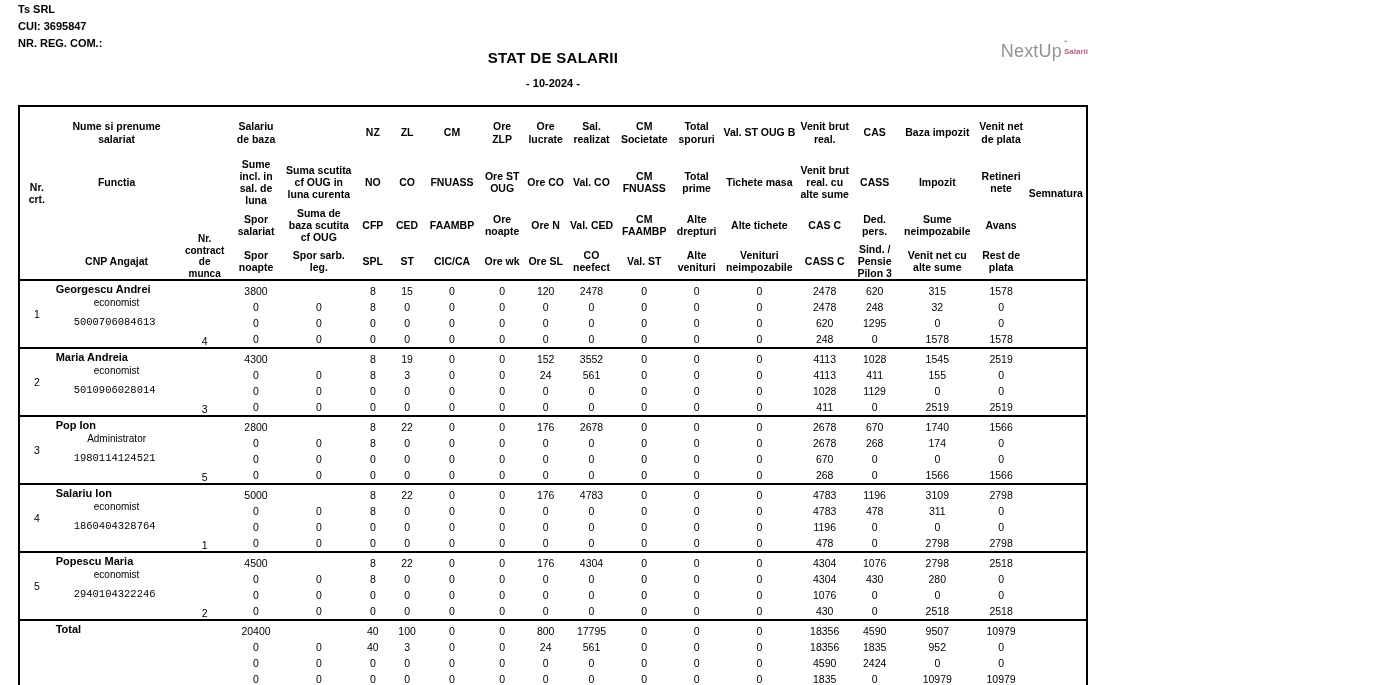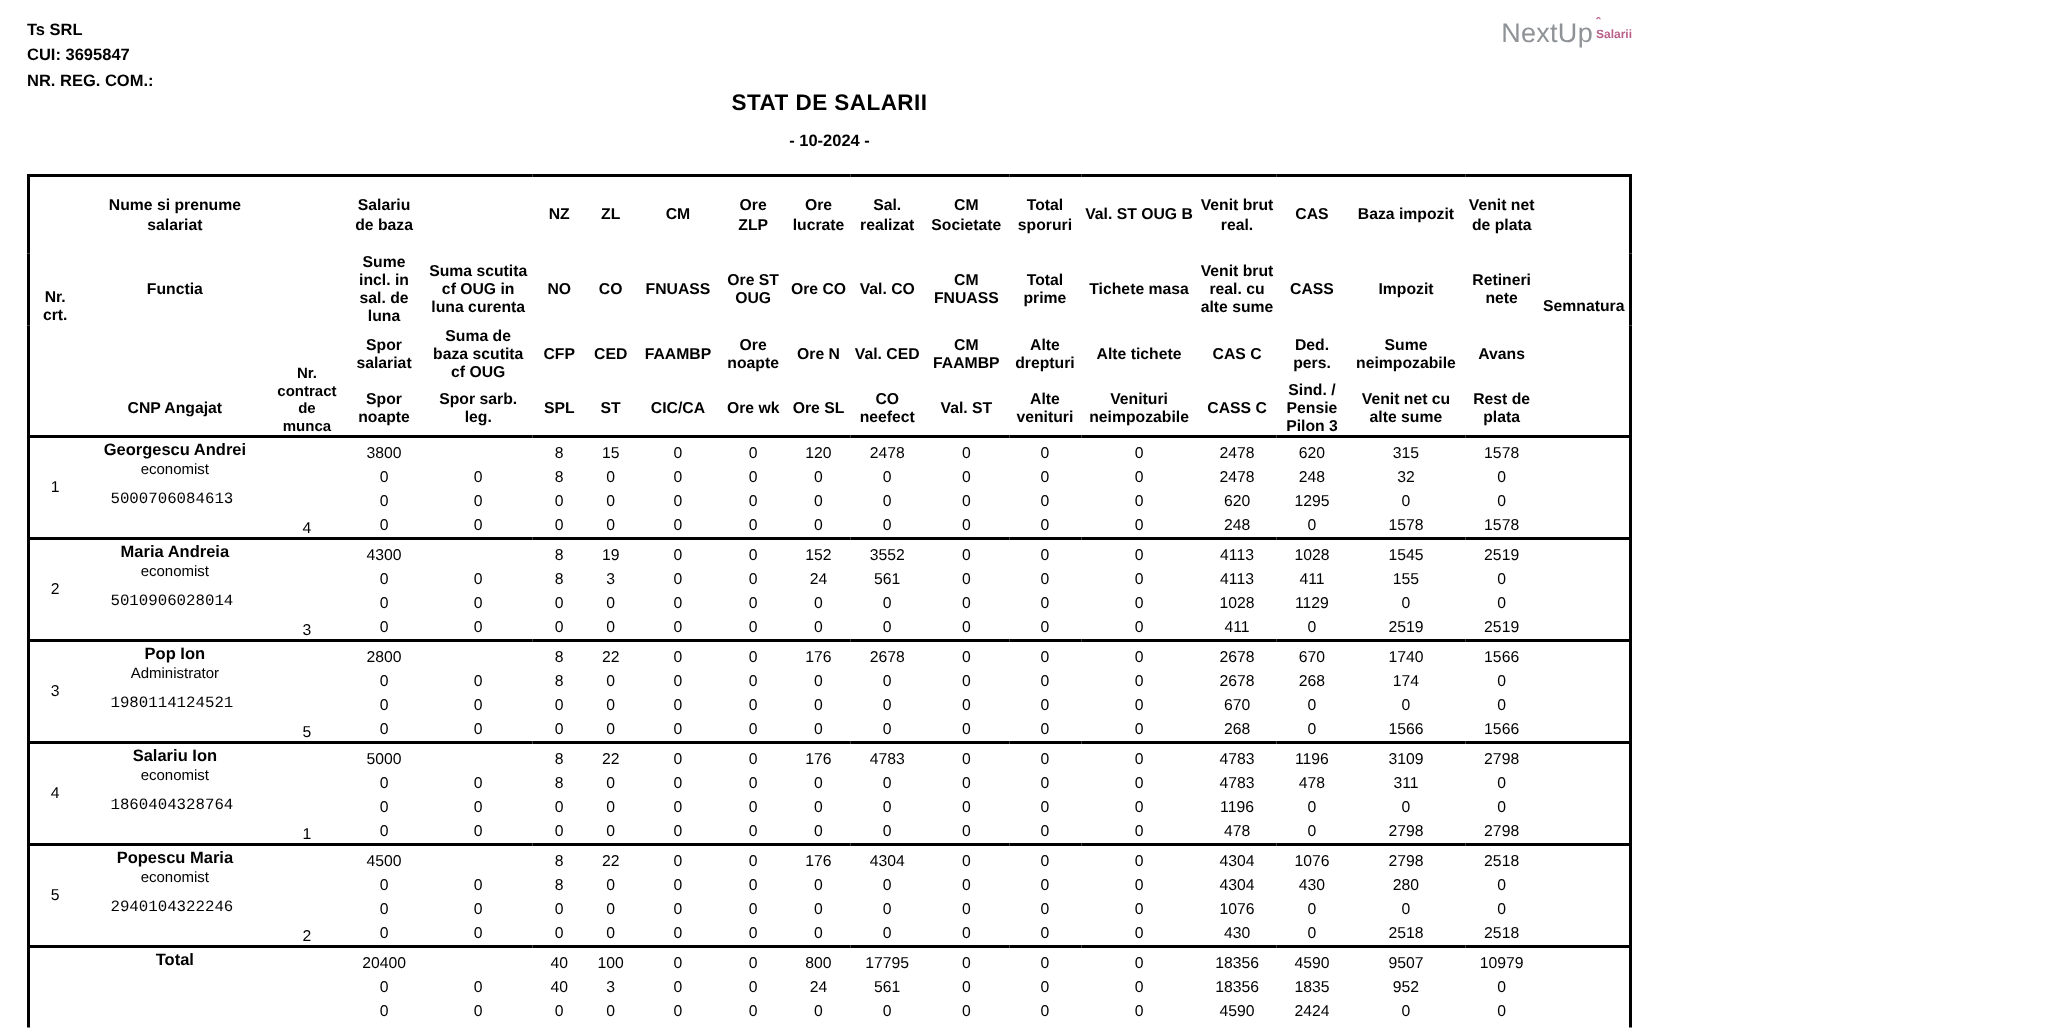--- a/index.html
+++ b/index.html
@@ -1,42 +1,42 @@
 <!DOCTYPE html>
 <html><head>
 <meta charset="utf-8">
 <style>
   html,body{margin:0;padding:0;background:#fff;color:#000;
     font-family:"Liberation Sans","DejaVu Sans",sans-serif;}
-  .page{width:1102px;height:685px;box-sizing:border-box;padding:12px 14px 0 18px;overflow:hidden;}
+  .page{width:1102px;height:685px;box-sizing:border-box;padding:1px 14px 0 18px;overflow:hidden;}
   .top{display:flex;align-items:flex-start;}
   .company{width:330px;font-weight:bold;font-size:11px;line-height:1.55;}
   .titlebox{flex:1;text-align:center;margin-top:48px;}
   .title{font-weight:bold;font-size:15px;letter-spacing:.3px;}
   .period{font-weight:bold;font-size:11px;margin-top:11px;}
-  .logo{width:330px;text-align:right;white-space:nowrap;}
+  .logo{width:330px;text-align:right;margin-top:40px;white-space:nowrap;}
   .logo .brand{font-size:18px;letter-spacing:.2px;}
   .salarii-block{display:inline-flex;flex-direction:column;align-items:flex-start;margin-left:2px;vertical-align:top;}
   .salarii-block .chev{font-size:9px;line-height:6px;font-weight:bold;}
   .salarii-block .prod{font-size:8px;font-weight:bold;line-height:9px;}
 
   table.stat{border-collapse:collapse;table-layout:fixed;border:2px solid #000;margin-top:16px;}
   table.stat td{overflow:hidden;padding:0 2px;box-sizing:border-box;}
   .hc{font-weight:bold;text-align:center;vertical-align:middle;font-size:10.5px;line-height:1.15;}
   .hrow0{height:52px;} .hrow1{height:48px;} .hrow2{height:37px;} .hrow3{height:34px;}
   .nrc{white-space:pre-line;}
   .contractc{white-space:pre-line;vertical-align:bottom;padding-bottom:16px;font-size:10px;}
   .semc{vertical-align:middle;}
   .drow{height:16px;}
   .val{text-align:center;font-size:10.5px;line-height:16px;padding:0;}
   .band-top td{border-top:2px solid #000;}
   .band-top td.val,.band-top td{padding-top:2px;}
   .nrcell{text-align:center;vertical-align:middle;font-size:10.5px;}
   .namecell{vertical-align:top;}
-  .emp-name{font-weight:bold;text-align:center;font-size:11px;padding-top:2px;}
+  .emp-name{font-weight:bold;font-size:11px;padding-top:2px;}
   .emp-func{text-align:center;font-size:10px;padding-top:2px;}
   .emp-cnp{text-align:left;font-size:10.5px;padding-left:18px;padding-top:8px;font-family:Liberation Mono, monospace;}
   .contractcell{vertical-align:bottom;text-align:center;padding-bottom:13px;font-size:10.5px;}
 </style>
 </head>
 <body>
 
 <div class="page">
   <div class="top">
     <div class="company">

